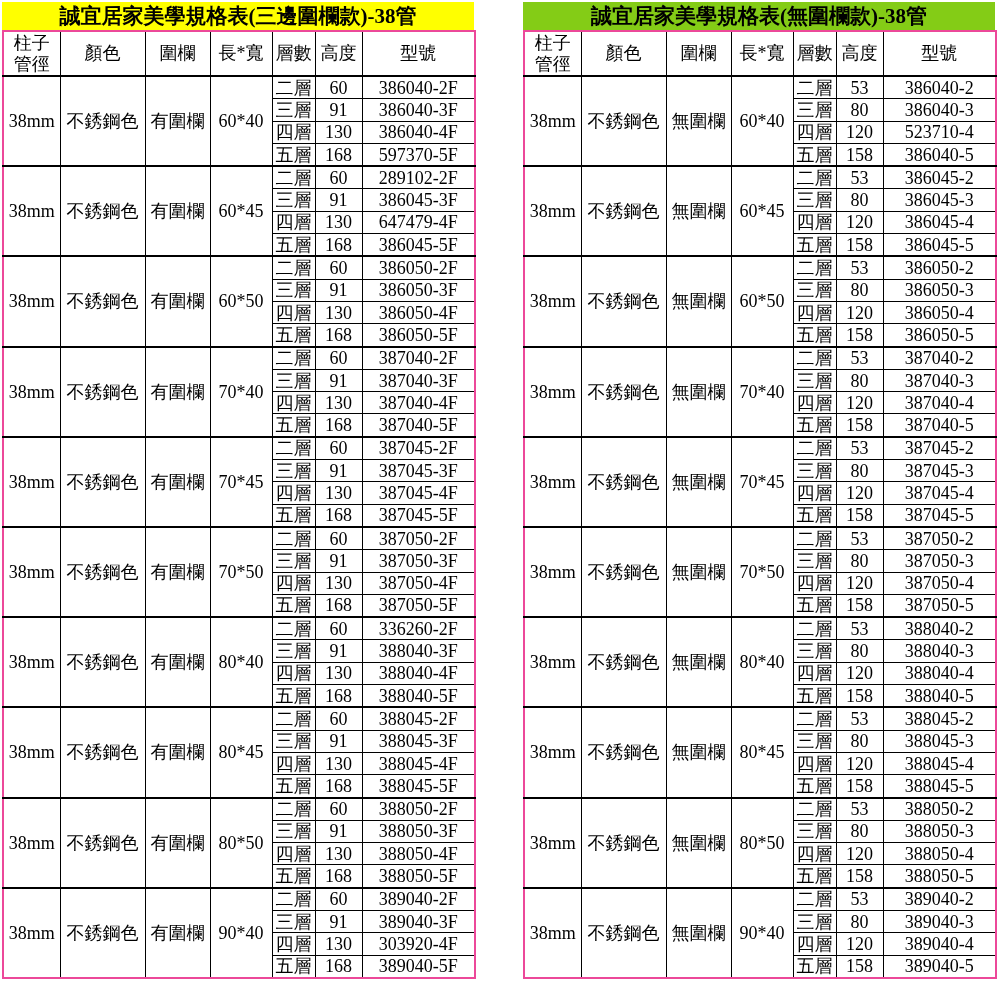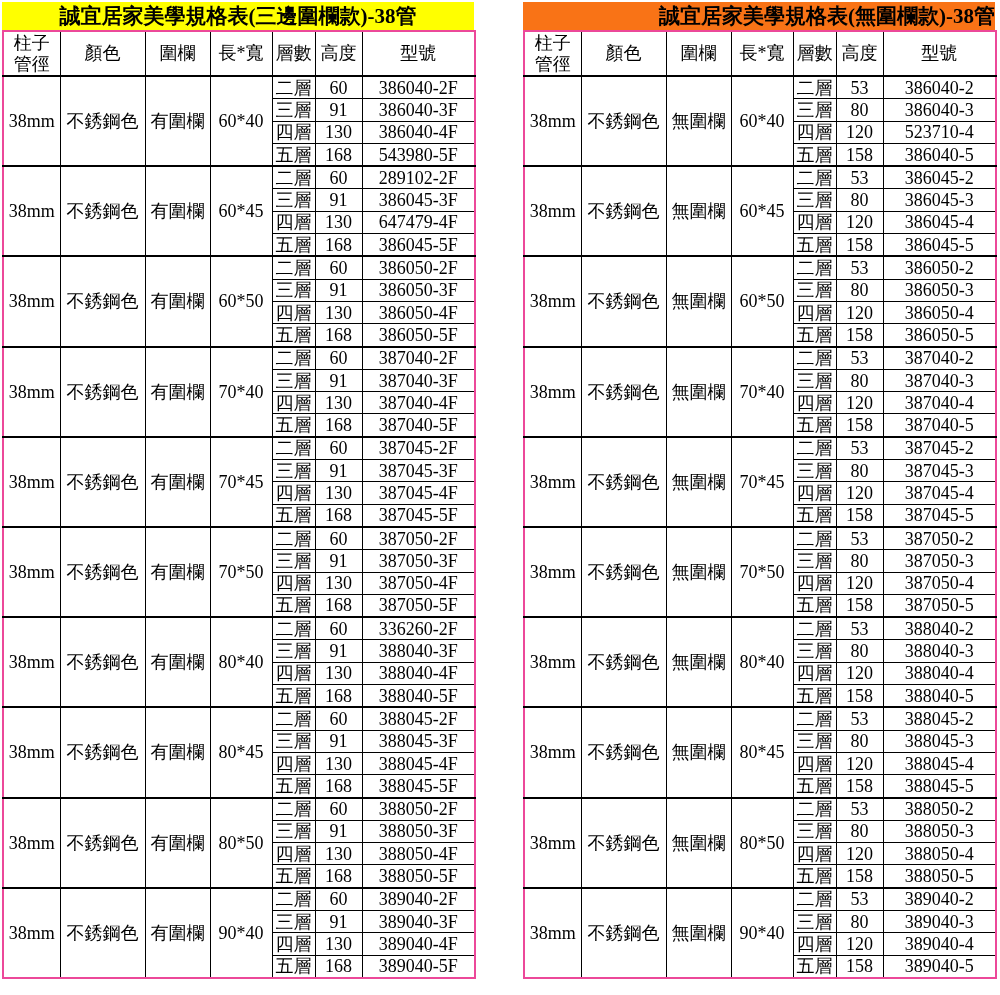--- a/index.html
+++ b/index.html
@@ -105,21 +105,21 @@
             <td>386040-3F</td>
           </tr>
           <tr>
             <td>四層</td>
             <td>130</td>
             <td>386040-4F</td>
           </tr>
           <tr>
             <td>五層</td>
             <td>168</td>
-            <td>543980-5F</td>
+            <td>597370-5F</td>
           </tr>
           <tr class="group-start">
             <td rowspan="4">38mm</td>
             <td rowspan="4">不銹鋼色</td>
             <td rowspan="4">有圍欄</td>
             <td rowspan="4">60*45</td>
             <td>二層</td>
             <td>60</td>
             <td>289102-2F</td>
           </tr>
@@ -316,32 +316,32 @@
             <td>389040-2F</td>
           </tr>
           <tr>
             <td>三層</td>
             <td>91</td>
             <td>389040-3F</td>
           </tr>
           <tr>
             <td>四層</td>
             <td>130</td>
-            <td>389040-4F</td>
+            <td>303920-4F</td>
           </tr>
           <tr>
             <td>五層</td>
             <td>168</td>
             <td>389040-5F</td>
           </tr>
         </tbody>
       </table>
   </div>
   <div class="sheet">
-    <div class="title" style="background: #f97316; text-align: right;">誠宜居家美學規格表(無圍欄款)-38管</div>
+    <div class="title" style="background: #84cc16;">誠宜居家美學規格表(無圍欄款)-38管</div>
     <table class="spec">
         <colgroup>
           <col style="width: 57px;">
           <col style="width: 85px;">
           <col style="width: 65px;">
           <col style="width: 62px;">
           <col style="width: 43px;">
           <col style="width: 47px;">
           <col style="width: 113px;">
         </colgroup>

